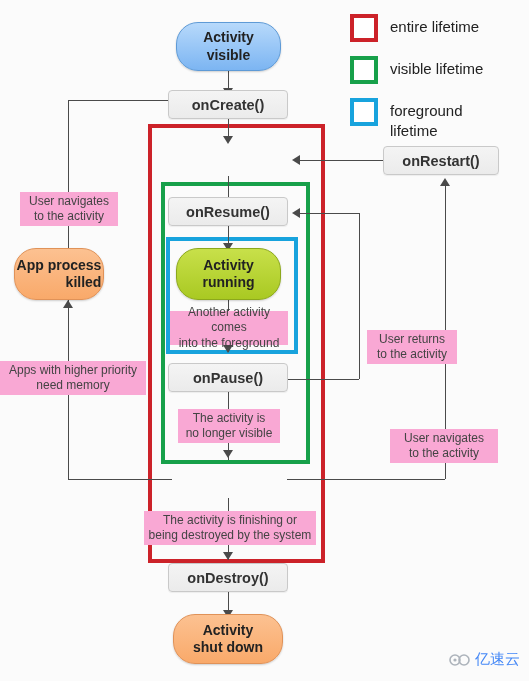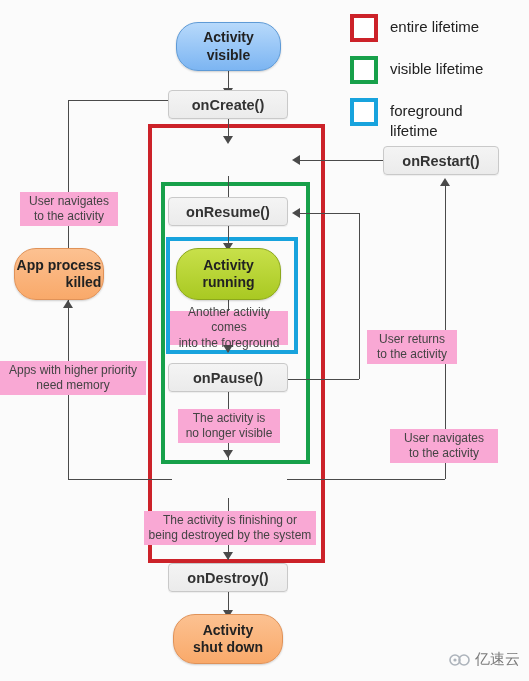--- a/index.html
+++ b/index.html
@@ -59,21 +59,21 @@
   #legend{position:absolute;left:350px;top:14px;width:175px;}
   .leg-row{display:flex;align-items:flex-start;margin-bottom:14px;}
   .leg-sw{width:28px;height:28px;box-sizing:border-box;flex:0 0 auto;margin-right:12px;background:#fff;}
   .leg-sw.red{border:4px solid #cc2229;}
   .leg-sw.green{border:4px solid #17a04a;}
   .leg-sw.blue{border:4px solid #18a3dd;}
   .leg-tx{font-size:15px;color:#222;line-height:1.35;padding-top:3px;}
 
   
   #wm{position:absolute;right:9px;bottom:12px;display:flex;align-items:center;
-      color:#737373;font-size:15px;opacity:.95;}
+      color:#3b82f6;font-size:15px;opacity:.95;}
   #wm svg{margin-right:4px;}
 </style>
 </head>
 <body>
 
 <div id="stage">
 
   <div class="frame red" style="left:148px;top:124px;width:177px;height:439px;"></div>
   <div class="frame green" style="left:161px;top:182px;width:149px;height:282px;"></div>
   <div class="frame blue" style="left:166px;top:237px;width:132px;height:117px;"></div>

